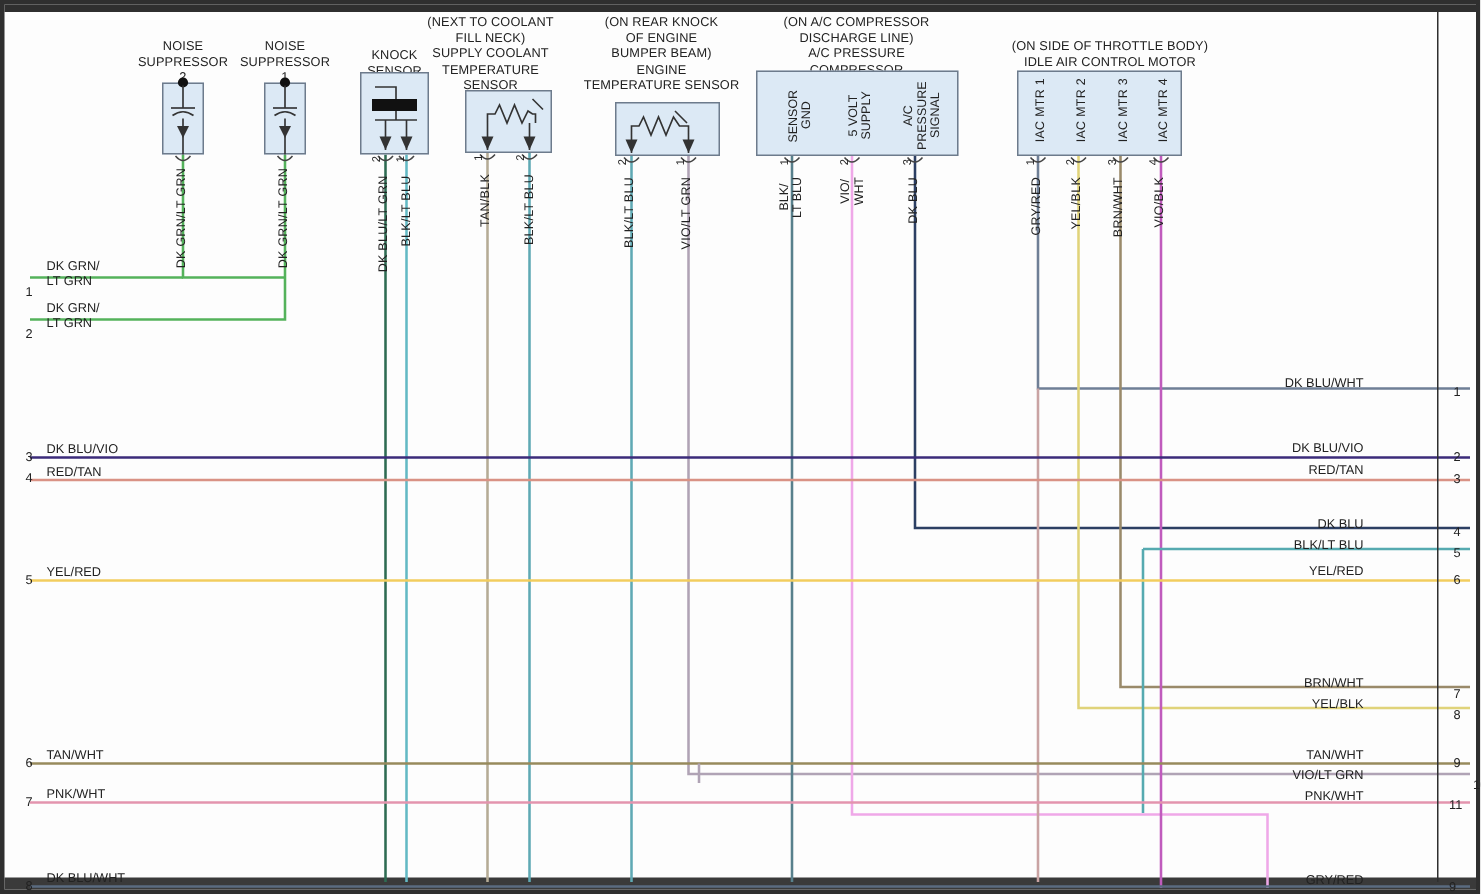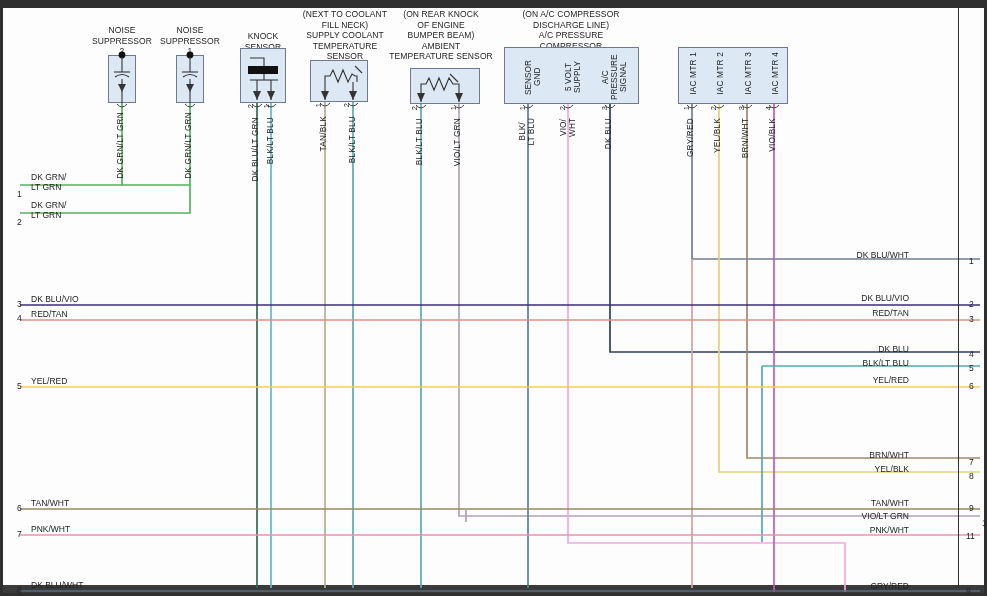--- a/index.html
+++ b/index.html
@@ -68,39 +68,43 @@
   </div>
   <div class="hdr" style="left:156px;top:25px;width:68px;">
     <div>NOISE</div>
     <div>SUPPRESSOR</div>
     <div>1</div>
   </div>
   <div class="hdr" style="left:232px;top:31px;width:62px;">
     <div>KNOCK</div>
     <div>SENSOR</div>
   </div>
-  <div class="hdr" style="left:300px;top:9px;width:90px;text-align:center;">
+  <div class="hdr" style="left:282px;top:9px;width:90px;text-align:center;">
     <div>(NEXT TO COOLANT</div>
     <div>FILL NECK)</div>
     <div>SUPPLY COOLANT</div>
     <div>TEMPERATURE</div>
     <div>SENSOR</div>
   </div>
   <div class="hdr" style="left:386px;top:9px;width:110px;">
     <div>(ON REAR KNOCK</div>
     <div>OF ENGINE</div>
     <div>BUMPER BEAM)</div>
-    <div>AMBIENT</div>
+    <div>ENGINE</div>
     <div>TEMPERATURE SENSOR</div>
   </div>
   <div class="hdr" style="left:500px;top:9px;width:142px;">
     <div>(ON A/C COMPRESSOR</div>
     <div>DISCHARGE LINE)</div>
     <div>A/C PRESSURE</div>
     <div>COMPRESSOR</div>
+  </div>
+  <div class="hdr" style="left:658px;top:25px;width:164px;">
+    <div>(ON SIDE OF THROTTLE BODY)</div>
+    <div>IDLE AIR CONTROL MOTOR</div>
   </div>
 
   <div class="box" style="left:108px;top:55px;width:28px;height:48px;"></div>
   <div class="box" style="left:176px;top:55px;width:28px;height:48px;"></div>
   <div class="box" style="left:240px;top:48px;width:46px;height:55px;"></div>
   <div class="box" style="left:310px;top:60px;width:58px;height:42px;"></div>
   <div class="box" style="left:410px;top:68px;width:70px;height:36px;"></div>
   <div class="box" style="left:504px;top:47px;width:135px;height:57px;"></div>
   <div class="box" style="left:678px;top:47px;width:110px;height:57px;"></div>
 

